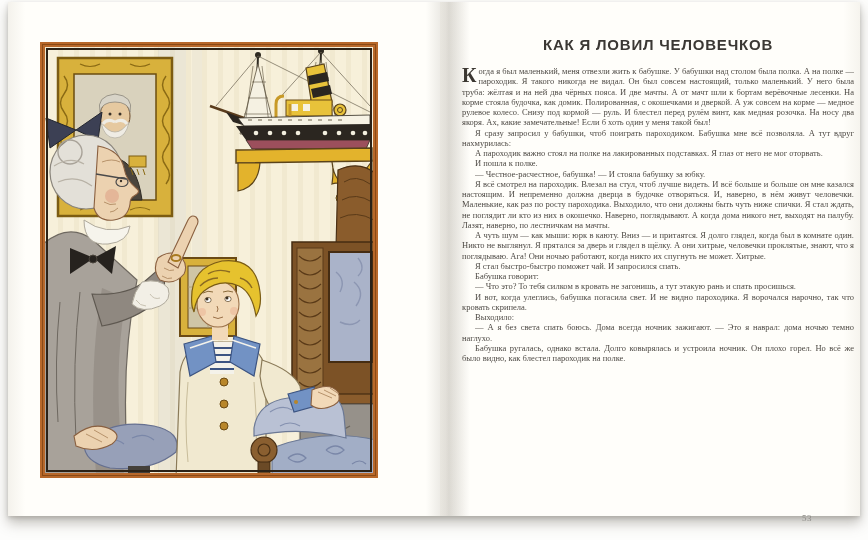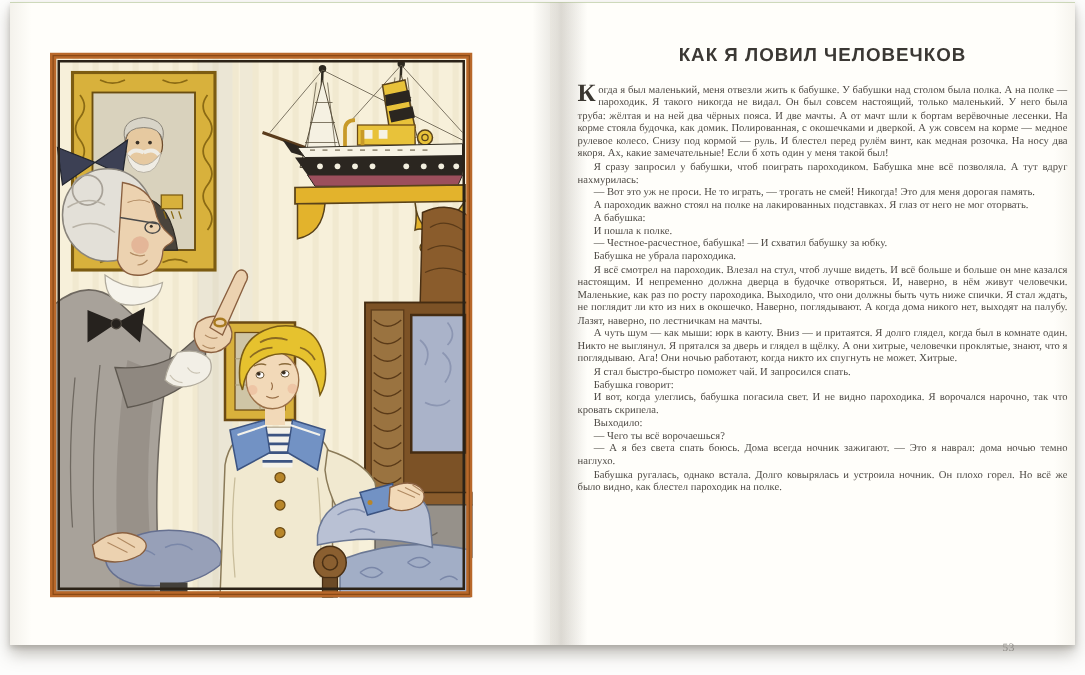--- a/index.html
+++ b/index.html
@@ -1,21 +1,21 @@
 <!DOCTYPE html>
 <html><head>
 <meta charset="utf-8">
 <style>
   * { margin:0; padding:0; box-sizing:border-box; }
   html,body { width:868px; height:540px; background:#ffffff; overflow:hidden;
               font-family:"Liberation Serif", serif; }
   .stage { position:relative; width:868px; height:540px; background:#fdfdfc; }
 
   .paper { position:absolute; left:8px; top:2px; width:852px; height:514px;
-           background:#4d7c0f; box-shadow:0 7px 12px rgba(95,90,78,.38), 0 2px 4px rgba(95,90,78,.25); }
+           background:#fef9c3; box-shadow:0 7px 12px rgba(95,90,78,.38), 0 2px 4px rgba(95,90,78,.25); }
   .gutter { position:absolute; left:418px; top:0; width:44px; height:514px;
             background:linear-gradient(90deg, rgba(0,0,0,0) 0%, rgba(70,62,50,.14) 45%, rgba(70,62,50,.18) 52%, rgba(0,0,0,0) 100%); }
   .page-left  { position:absolute; left:0; top:0; width:432px; height:514px;
                 background:linear-gradient(90deg,#f4f2ec 0%, #fffefa 4%, #fffefa 100%); }
   .page-right { position:absolute; left:432px; top:0; width:420px; height:514px;
                 background:linear-gradient(90deg,#fbf9f3 0%, #fffefa 6%, #fffefa 96%, #f6f4ee 100%); }
 
   .illustration { position:absolute; left:32px; top:40px; width:338px; height:436px; }
   .illustration svg { width:100%; height:100%; display:block; }
 
@@ -223,33 +223,30 @@
         </svg>
       </div>
     </div>
 
     <div class="page-right">
       <div class="text-col">
         <h1 class="story-title">КАК Я ЛОВИЛ ЧЕЛОВЕЧКОВ</h1>
         <p class="para first"><span class="dropcap">К</span><span>огда я был маленький, меня отвезли жить к бабушке. У бабушки над столом была полка. А на полке — пароходик. Я такого никогда не видал. Он был совсем настоящий, только маленький. У него была труба: жёлтая и на ней два чёрных пояса. И две мачты. А от мачт шли к бортам верёвочные лесенки. На корме стояла будочка, как домик. Полированная, с окошечками и дверкой. А уж совсем на корме — медное рулевое колесо. Снизу под кормой — руль. И блестел перед рулём винт, как медная розочка. На носу два якоря. Ах, какие замечательные! Если б хоть один у меня такой был!</span></p>
         <div id="paragraphs">
             <p class="para">Я сразу запросил у бабушки, чтоб поиграть пароходиком. Бабушка мне всё позволяла. А тут вдруг нахмурилась:</p>
-            <p class="para">— Вот это уж не проси. Не то играть, — трогать не смей! Никогда! Это для меня дорогая память.</p>
             <p class="para">А пароходик важно стоял на полке на лакированных подставках. Я глаз от него не мог оторвать.</p>
-            <p class="para">А бабушка:</p>
             <p class="para">И пошла к полке.</p>
-            <p class="para">— Честное-расчестное, бабушка! — И схватил бабушку за юбку.</p>
-            <p class="para">Бабушка не убрала пароходика.</p>
+            <p class="para">— Честное-расчестное, бабушка! — И стояла бабушку за юбку.</p>
             <p class="para">Я всё смотрел на пароходик. Влезал на стул, чтоб лучше видеть. И всё больше и больше он мне казался настоящим. И непременно должна дверца в будочке отворяться. И, наверно, в нём живут человечки. Маленькие, как раз по росту пароходика. Выходило, что они должны быть чуть ниже спички. Я стал ждать, не поглядит ли кто из них в окошечко. Наверно, поглядывают. А когда дома никого нет, выходят на палубу. Лазят, наверно, по лестничкам на мачты.</p>
             <p class="para">А чуть шум — как мыши: юрк в каюту. Вниз — и притаятся. Я долго глядел, когда был в комнате один. Никто не выглянул. Я прятался за дверь и глядел в щёлку. А они хитрые, человечки проклятые, знают, что я поглядываю. Ага! Они ночью работают, когда никто их спугнуть не может. Хитрые.</p>
             <p class="para">Я стал быстро-быстро поможет чай. И запросился спать.</p>
             <p class="para">Бабушка говорит:</p>
+            <p class="para">— Что это? То тебя силком в кровать не загонишь, а тут этакую рань и спать просишься.</p>
             <p class="para">И вот, когда улеглись, бабушка погасила свет. И не видно пароходика. Я ворочался нарочно, так что кровать скрипела.</p>
             <p class="para">Выходило:</p>
-            <p class="para">— Чего ты всё ворочаешься?</p>
             <p class="para">— А я без света спать боюсь. Дома всегда ночник зажигают. — Это я наврал: дома ночью темно наглухо.</p>
             <p class="para">Бабушка ругалась, однако встала. Долго ковырялась и устроила ночник. Он плохо горел. Но всё же было видно, как блестел пароходик на полке.</p>
           </div>
       </div>
       <div class="pageno" style="position:absolute; left:362px; top:490px;margin-top:21px;">53</div>
     </div>
 
     <div class="gutter"></div>
   </div>
 </div>

